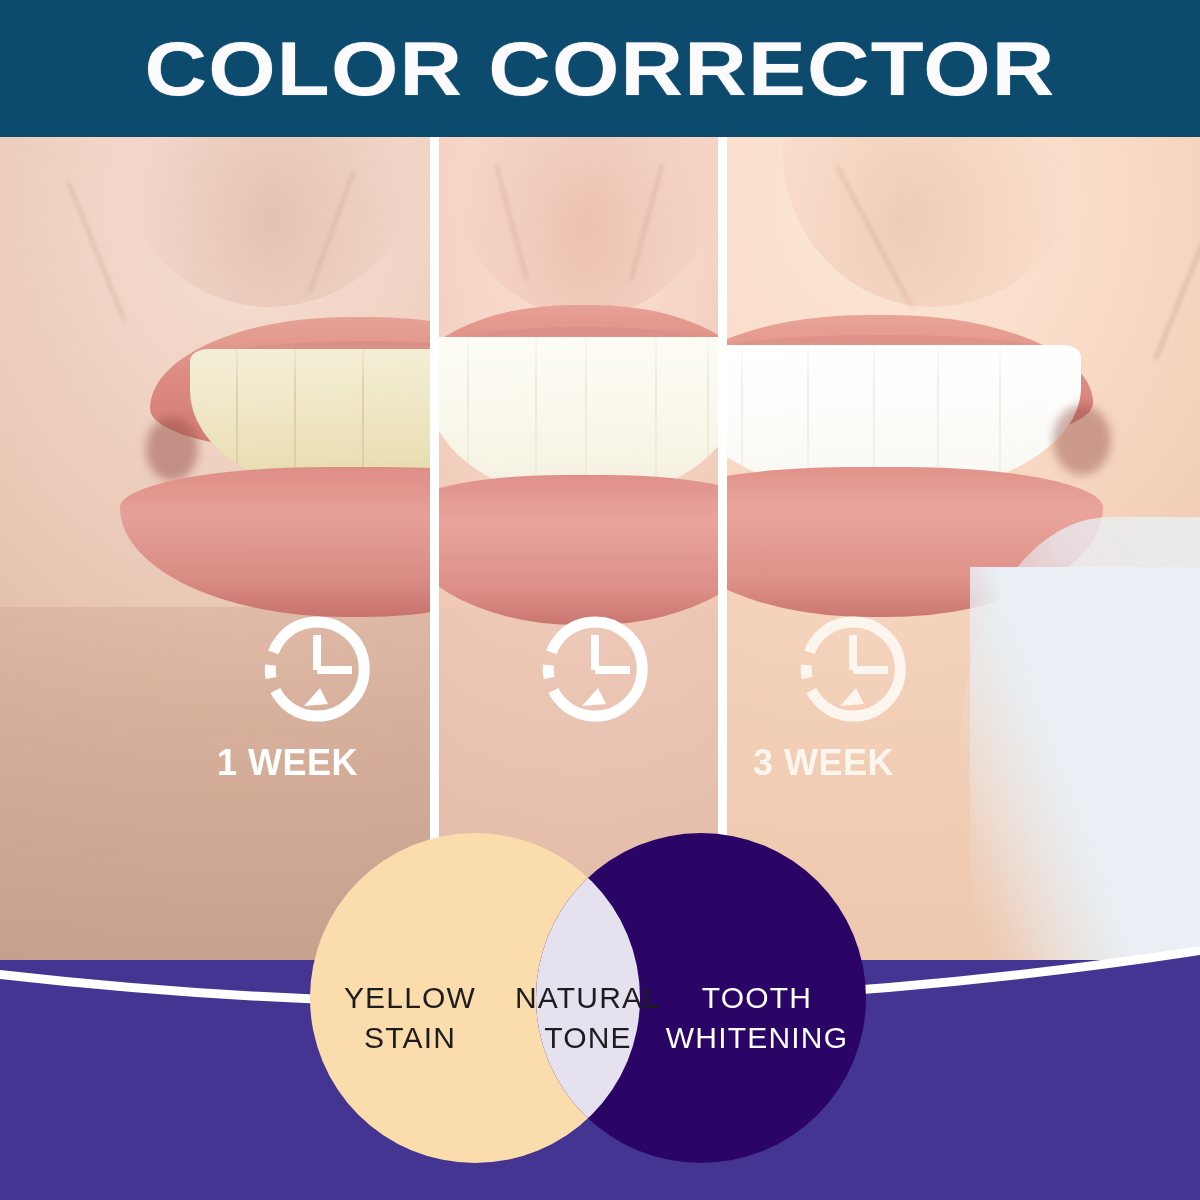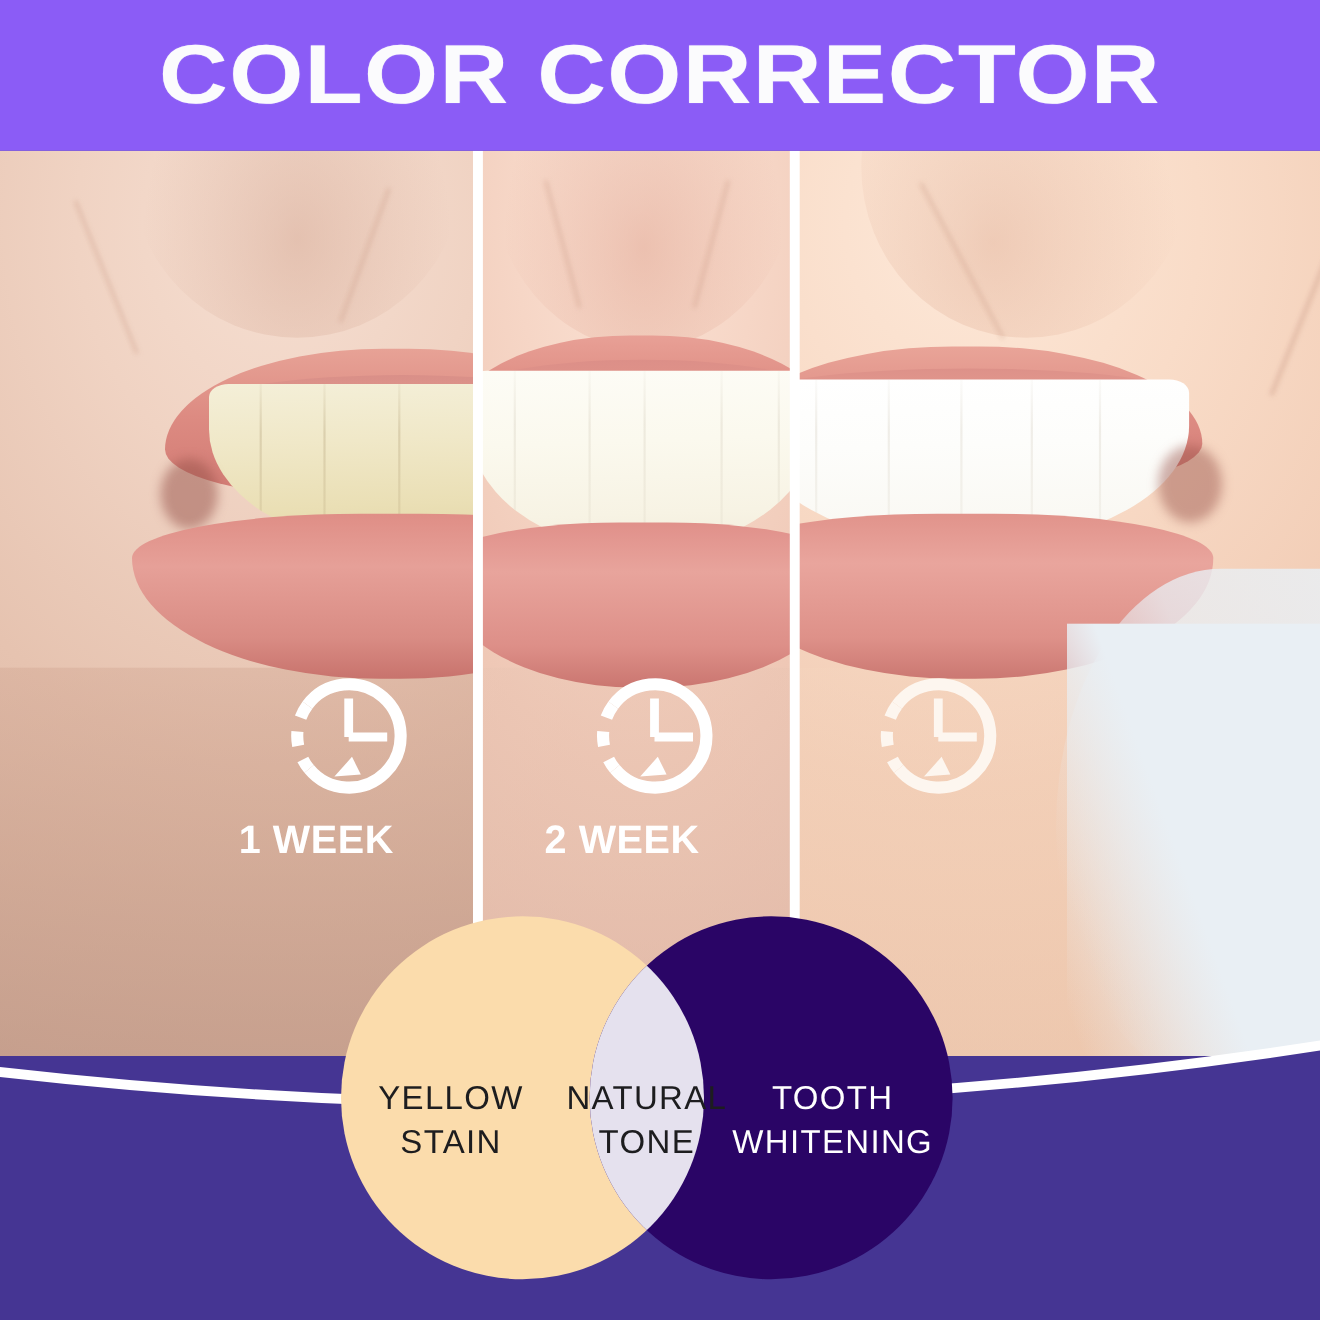--- a/index.html
+++ b/index.html
@@ -3,21 +3,21 @@
 <meta charset="utf-8">
 <style>
   html,body{margin:0;padding:0;background:#fff;}
   body{width:1200px;height:1200px;overflow:hidden;
        font-family:"Liberation Sans","DejaVu Sans",sans-serif;}
 
   .stage{position:relative;width:1200px;height:1200px;overflow:hidden;background:#453593;}
 
   
   .header{position:absolute;left:0;top:0;width:1200px;height:137px;
-          background:#8b5cf6;z-index:40;}
+          background:#0c4a6e;z-index:40;}
   .header-title{position:absolute;left:0;top:0;width:1200px;height:137px;
           display:flex;align-items:center;justify-content:center;
           color:#fbfbfd;font-size:76px;font-weight:bold;letter-spacing:1px;
           font-family:"Liberation Sans","DejaVu Sans",sans-serif;
           transform:scaleX(1.14);transform-origin:50% 50%;
           text-shadow:0 0 1px rgba(255,255,255,.5);}
 
   
   .photo{position:absolute;left:0;top:137px;width:1200px;height:823px;
          overflow:hidden;background:#cfd5da;z-index:10;}
@@ -257,37 +257,37 @@
         </g>
         <g fill="none" stroke="#ffffff" stroke-width="11" stroke-linecap="butt" stroke-dasharray="13 13">
           <path d="M 25.5 34 A 47 47 0 0 0 27 92"></path>
         </g>
         <path d="M 74 97 L 50 99 L 66 81 Z" fill="#ffffff"></path>
         <g stroke="#ffffff" stroke-width="8" stroke-linecap="butt">
           <line x1="63" y1="63" x2="63" y2="28"></line>
           <line x1="63" y1="63" x2="98" y2="63"></line>
         </g>
       </svg>
-      <div class="badge-label">2 WEEK</div>
     </div>
 
     <div class="badge b3">
       <svg width="126" height="126" viewBox="0 0 126 126">
         <g fill="none" stroke="#fdf6ef" stroke-width="11" stroke-linecap="butt">
           <path d="M 25.5 34 A 47 47 0 1 1 27 92"></path>
         </g>
         <g fill="none" stroke="#fdf6ef" stroke-width="11" stroke-linecap="butt" stroke-dasharray="13 13">
           <path d="M 25.5 34 A 47 47 0 0 0 27 92"></path>
         </g>
         <path d="M 74 97 L 50 99 L 66 81 Z" fill="#fdf6ef"></path>
         <g stroke="#fdf6ef" stroke-width="8" stroke-linecap="butt">
           <line x1="63" y1="63" x2="63" y2="28"></line>
           <line x1="63" y1="63" x2="98" y2="63"></line>
         </g>
       </svg>
+      <div class="badge-label">3 WEEK</div>
     </div>
   </div>
 
   <div class="band">
     <svg viewBox="0 0 1200 290" preserveAspectRatio="none">
       <path d="M 0 60 Q 600 128 1200 36 L 1200 290 L 0 290 Z" fill="#ffffff"></path>
       <path d="M 0 69 Q 600 137 1200 45 L 1200 290 L 0 290 Z" fill="#453593"></path>
     </svg>
   </div>
 

